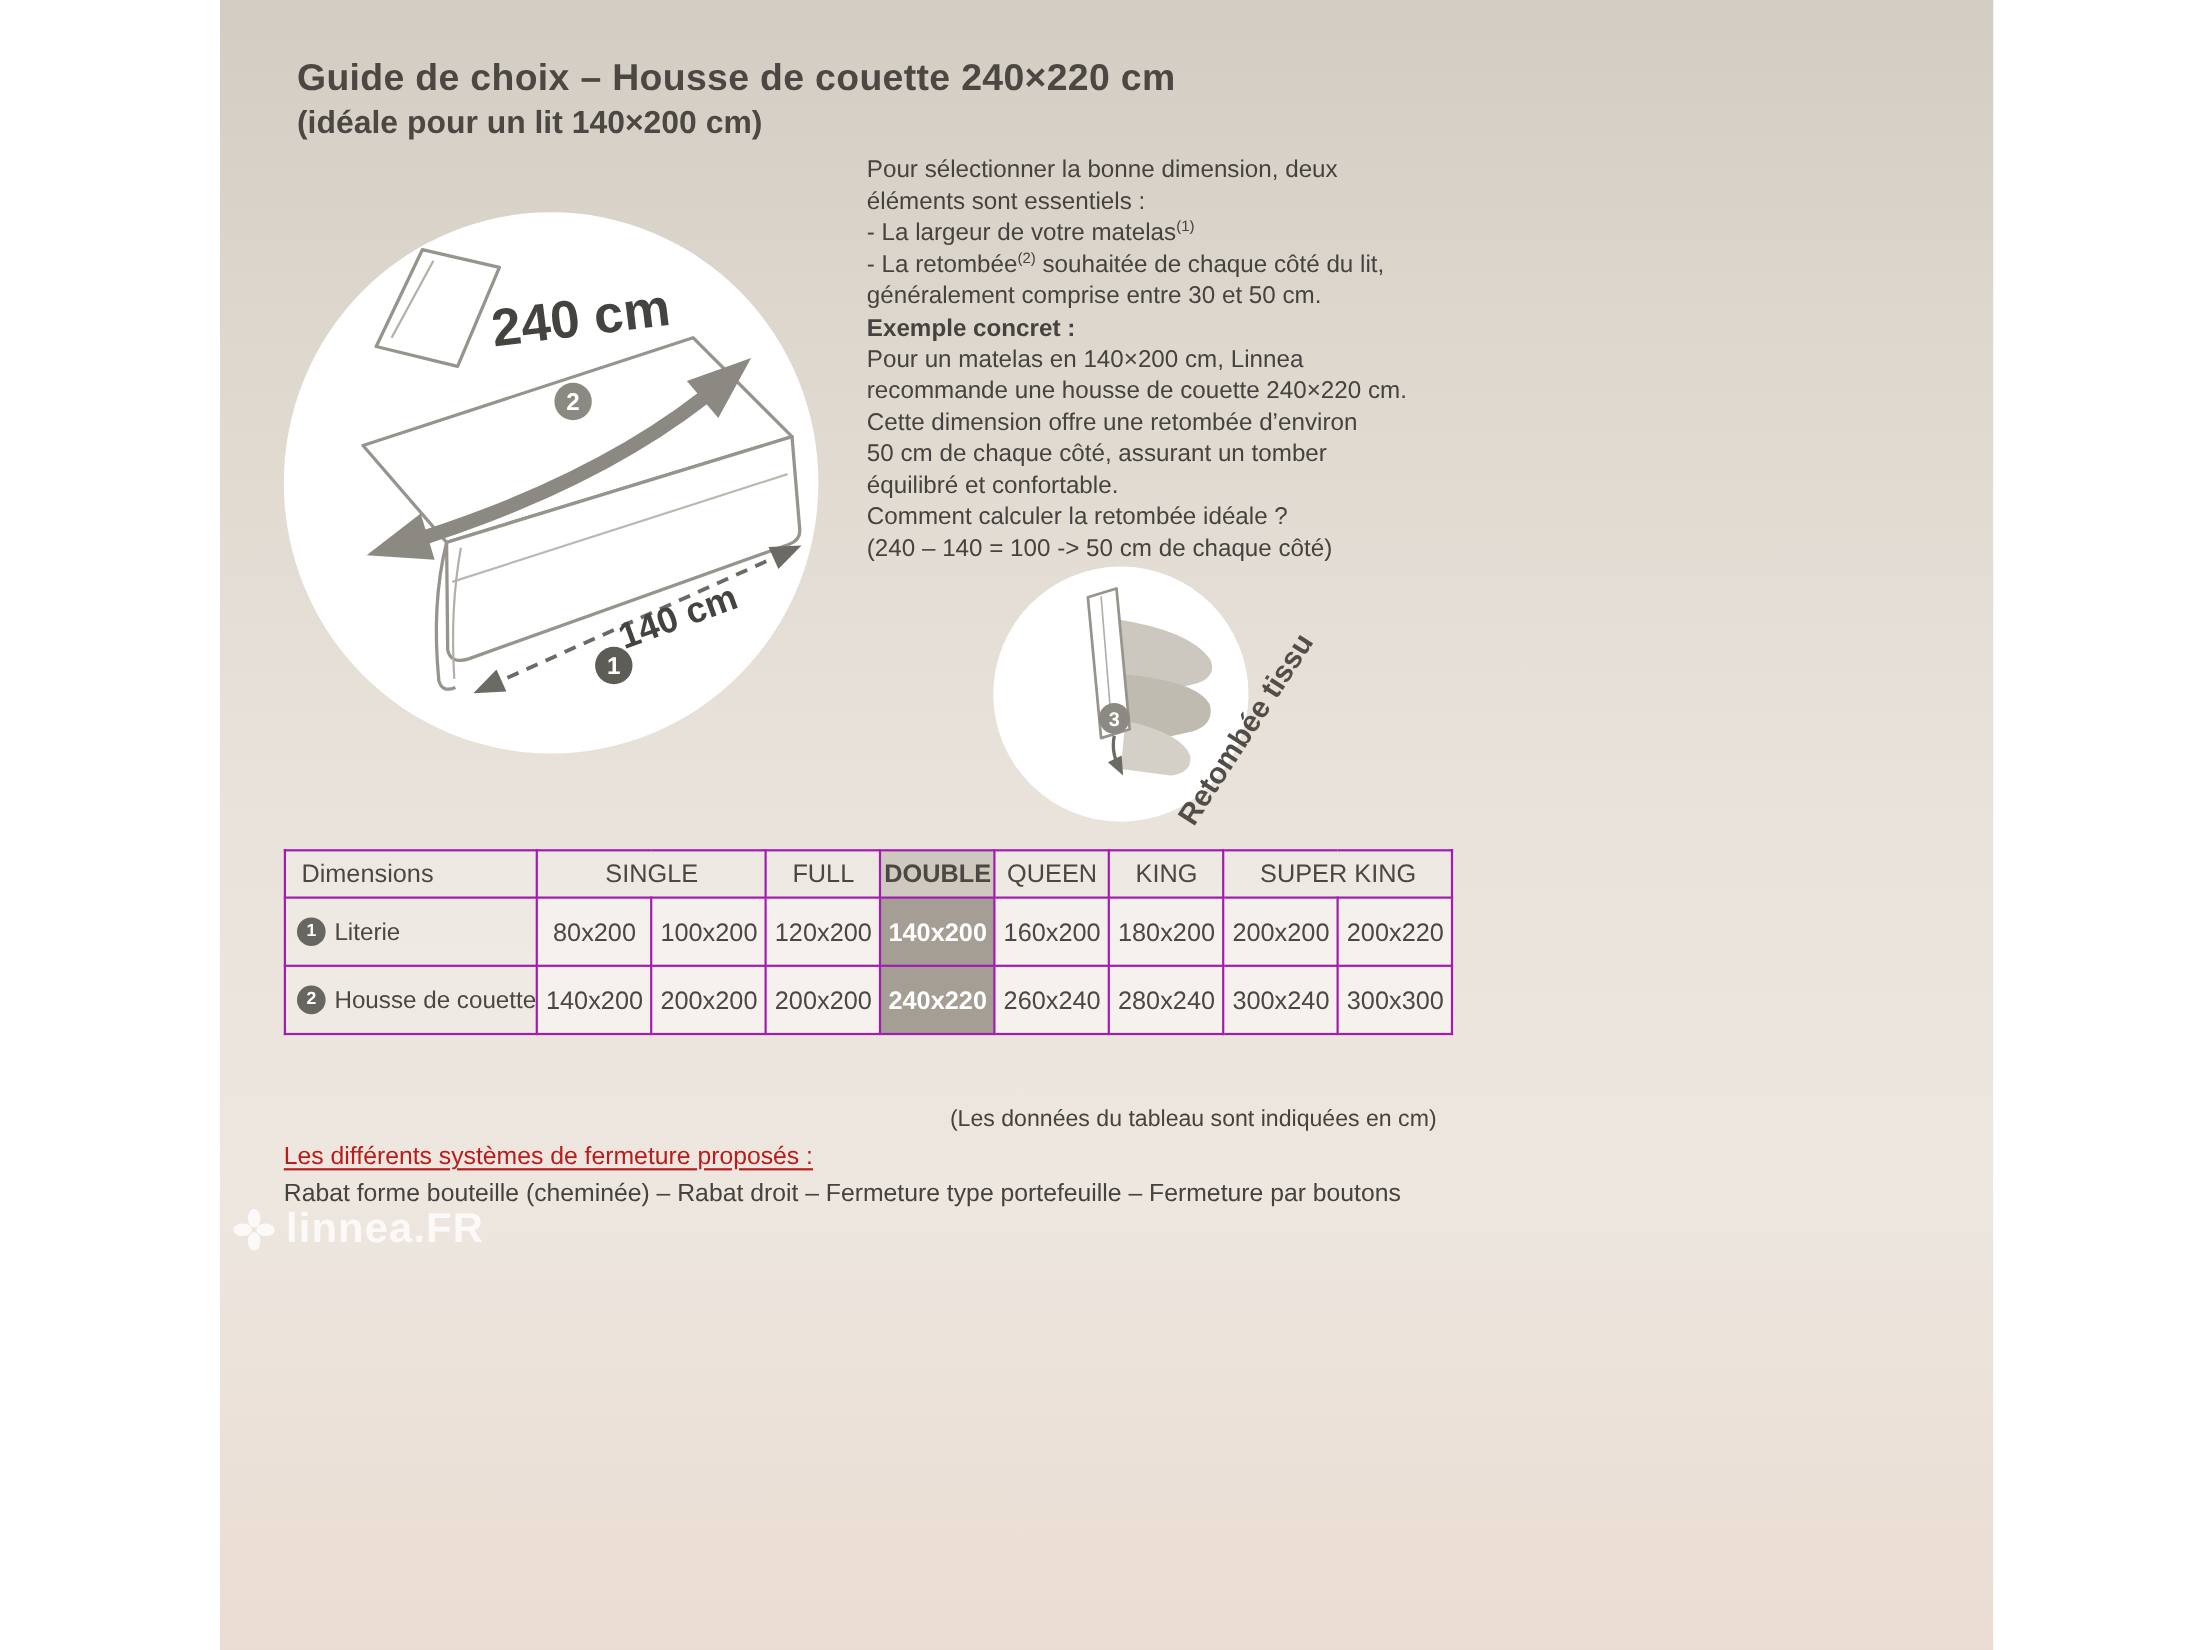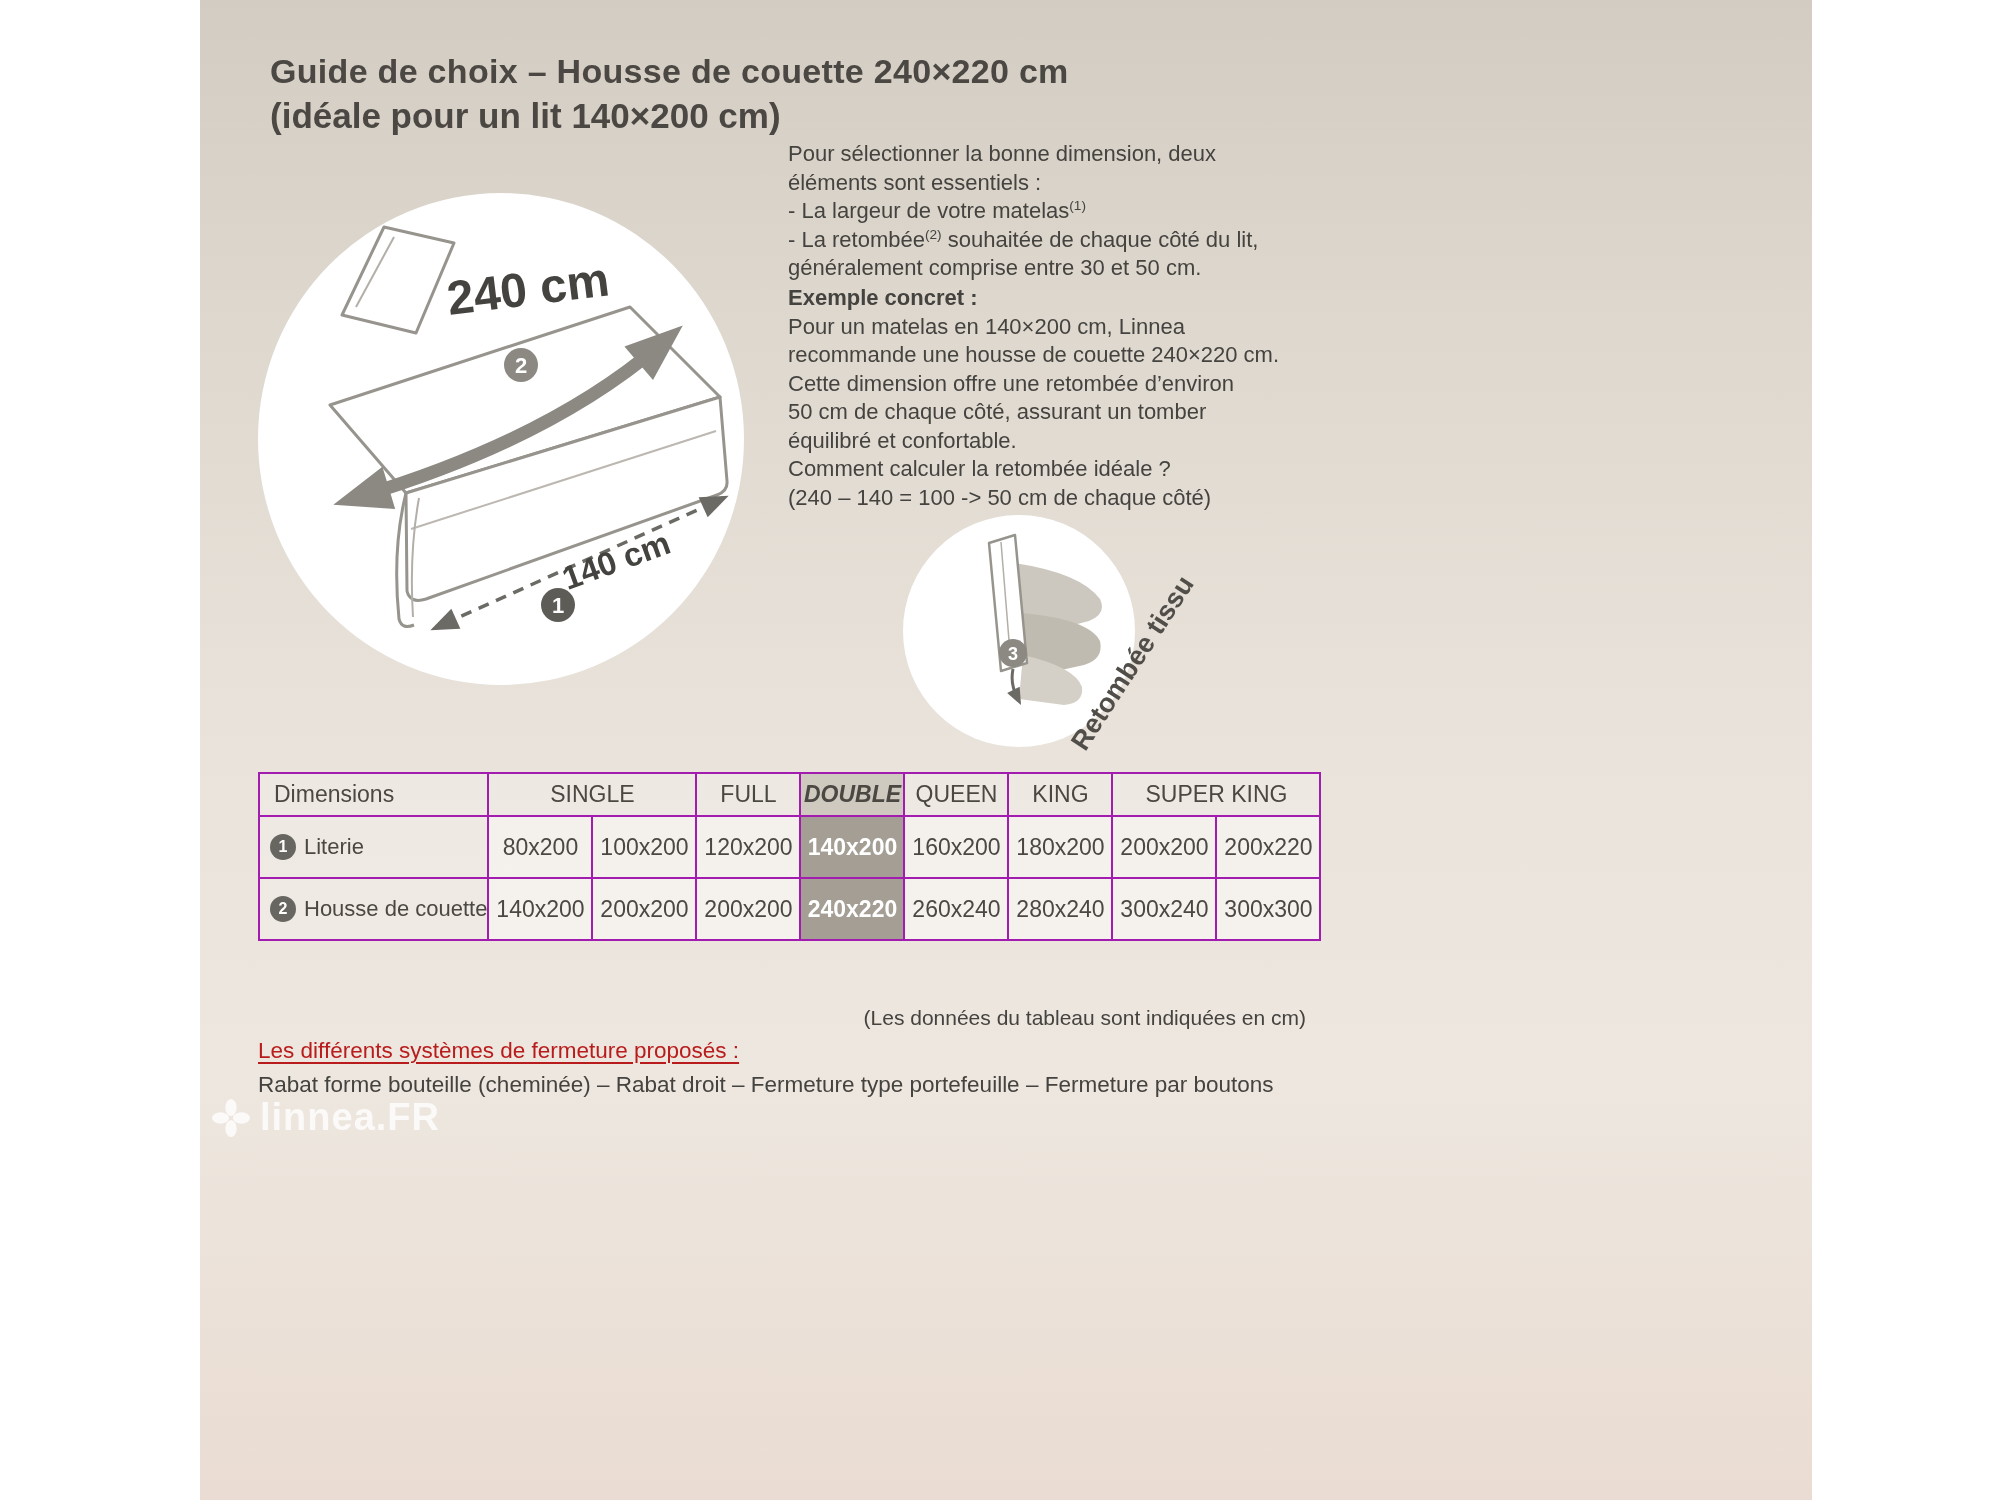--- a/index.html
+++ b/index.html
@@ -1,41 +1,41 @@
 <!DOCTYPE html>
 <html><head>
 <meta charset="utf-8">
 <style>
   html,body{margin:0;padding:0;}
   body{width:2000px;height:1500px;position:relative;font-family:"Liberation Sans",sans-serif;background:#ffffff;}
   .stage{position:absolute;left:0;top:0;width:2000px;height:1500px;overflow:hidden;background:#ffffff;padding-left:24px;}
   .bg{position:absolute;left:200px;top:0;width:1612px;height:1500px;
       background:linear-gradient(180deg,#d3ccc3 0%,#ddd7ce 20%,#e9e3db 50%,#ede7df 72%,#eadcd2 100%);}
   .title{position:absolute;left:270px;top:52px;font-size:34px;font-weight:bold;color:#4b4742;letter-spacing:0.3px;}
-  .subtitle{position:absolute;left:270px;top:96px;font-size:35px;font-weight:bold;color:#4b4742;}
+  .subtitle{position:absolute;left:270px;top:96px;font-size:29px;font-weight:bold;color:#4b4742;}
   .intro{position:absolute;left:788px;top:140px;width:620px;font-size:22px;line-height:28.5px;color:#45433f;white-space:pre-line;}
   .example{position:absolute;left:788px;top:284px;width:620px;font-size:22px;line-height:28.5px;color:#45433f;}
   .example-heading{font-weight:bold;}
   .example-body{white-space:pre-line;}
   sup{font-size:0.62em;vertical-align:super;line-height:0;}
   .circle-main{position:absolute;left:258px;top:193px;width:486px;height:492px;background:#ffffff;border-radius:50%;}
   .circle-main svg{position:absolute;left:0;top:0;width:100%;height:100%;}
   .circle-drop{position:absolute;left:903px;top:515px;width:232px;height:232px;background:#ffffff;border-radius:50%;}
   .circle-drop svg{position:absolute;left:0;top:0;width:100%;height:100%;}
   .drop-label{position:absolute;left:1078px;top:732px;font-size:27px;font-weight:bold;color:#514e49;
       transform:rotate(-57deg);transform-origin:0 50%;white-space:nowrap;}
   svg text{font-family:"Liberation Sans",sans-serif;}
 
   .size-table{position:absolute;left:258px;top:772px;border-collapse:collapse;table-layout:fixed;}
   .size-table th,.size-table td{border:2px solid #a21caf;text-align:center;padding:0;color:#4b4843;}
   .size-table col.c-dim{width:214px;}
   .size-table col.c-sz{width:104px;}
   .size-table thead th{height:41px;font-weight:normal;font-size:23px;background:rgba(255,255,255,0.20);}
   .size-table th.dim-head{text-align:left;padding-left:14px;}
-  .size-table th.double-head{font-weight:bold;background:rgba(158,151,141,0.35);font-style:italic;}
+  .size-table th.double-head{font-weight:bold;background:rgba(158,151,141,0.35);}
   .size-table td{height:60px;font-size:23px;background:rgba(255,255,255,0.48);}
   .size-table td.row-label{text-align:left;padding-left:10px;background:rgba(255,255,255,0.22);font-size:22px;white-space:nowrap;margin-top:15px;}
   .size-table td.hl{background:#a49e95;color:#ffffff;font-weight:bold;}
   .tbadge{display:inline-block;width:26px;height:26px;border-radius:50%;background:#686661;color:#fff;
       font-size:16px;line-height:26px;text-align:center;font-weight:bold;margin-right:8px;vertical-align:middle;transform:translateY(-1px);}
   .rl-text{vertical-align:middle;}
 
   .table-note{position:absolute;left:258px;top:1006px;width:1048px;text-align:right;font-size:21px;color:#45433f;}
   .closures-heading{position:absolute;left:258px;top:1038px;font-size:22.5px;color:#b91c1c;text-decoration:underline;text-underline-offset:4px;}
   .closures-items{position:absolute;left:258px;top:1072px;font-size:22.5px;color:#45433f;}

